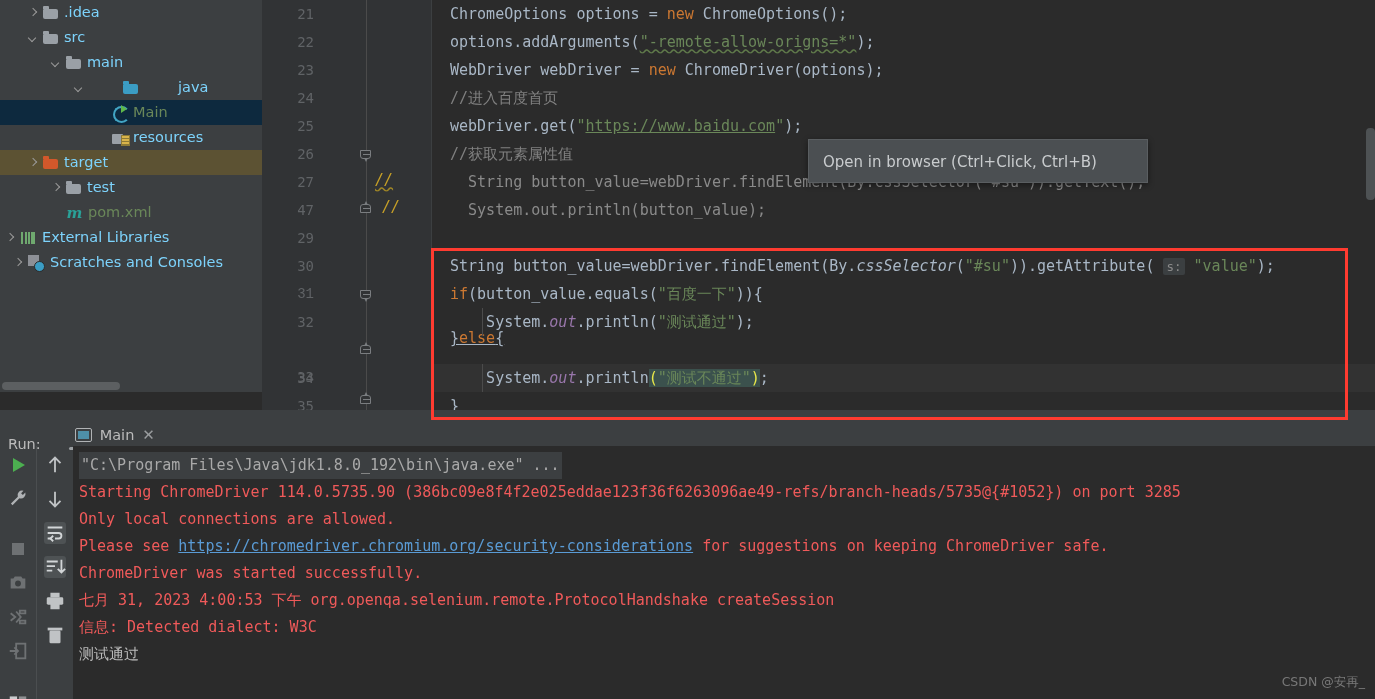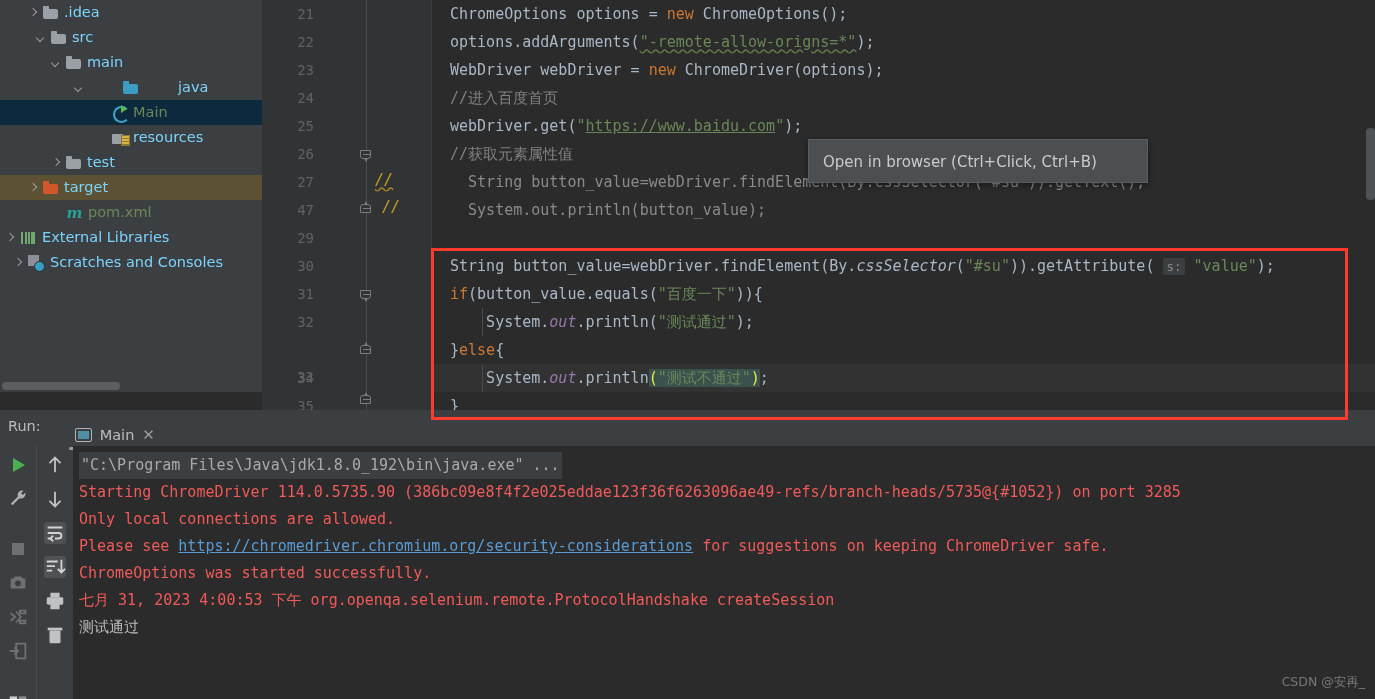--- a/index.html
+++ b/index.html
@@ -220,21 +220,21 @@
     background:#4e5254; border-radius:4px;
   }
 
   
   .runpanel {
     position:absolute; left:0; top:410px; width:1375px; height:289px;
     background:#3c3f41;
   }
   .run-header {
     position:absolute; left:0; top:8px; height:34px; width:100%;
-    display:flex; align-items:flex-start; color:#bbbbbb; font-size:14.5px;
+    display:flex; align-items:flex-end; color:#bbbbbb; font-size:14.5px;
   }
   .run-label { margin-left:8px; }
   .run-tab {
     margin-left:28px; display:flex; align-items:center; gap:8px;
     padding:0 6px; position:relative; height:34px;
   }
   .run-tab::after {
     content:""; position:absolute; left:0; right:0; bottom:2px; height:3px;
     background:#9b9fa2; border-radius:2px;
   }
@@ -289,21 +289,21 @@
 
 <div class="app">
 
   <div class="project-panel">
     <div id="tree-rows">
         <div class="tree-row" style="padding-left: 27px;">
           <span class="arrow right"></span>
           <span class="ico folder-grey"></span>
           <span class="lbl-plain">.idea</span>
         </div>
-        <div class="tree-row" style="padding-left: 35px;">
+        <div class="tree-row" style="padding-left: 27px;">
           <span class="arrow down"></span>
           <span class="ico folder-grey"></span>
           <span class="lbl-plain">src</span>
         </div>
         <div class="tree-row" style="padding-left: 50px;">
           <span class="arrow down"></span>
           <span class="ico folder-grey"></span>
           <span class="lbl-plain">main</span>
         </div>
         <div class="tree-row" style="padding-left: 73px; gap: 34px;">
@@ -314,29 +314,29 @@
         <div class="tree-row selected" style="padding-left: 96px;">
           <span class="arrow"></span>
           <span class="ico java-class"></span>
           <span class="lbl-green">Main</span>
         </div>
         <div class="tree-row" style="padding-left: 96px;">
           <span class="arrow"></span>
           <span class="ico folder-res"></span>
           <span class="lbl-plain">resources</span>
         </div>
+        <div class="tree-row highlighted" style="padding-left: 27px;">
+          <span class="arrow right"></span>
+          <span class="ico folder-orange"></span>
+          <span class="lbl-plain">target</span>
+        </div>
         <div class="tree-row" style="padding-left: 50px;">
           <span class="arrow right"></span>
           <span class="ico folder-grey"></span>
           <span class="lbl-plain">test</span>
-        </div>
-        <div class="tree-row highlighted" style="padding-left: 27px;">
-          <span class="arrow right"></span>
-          <span class="ico folder-orange"></span>
-          <span class="lbl-plain">target</span>
         </div>
         <div class="tree-row" style="padding-left: 50px;">
           <span class="arrow"></span>
           <span class="ico maven-m">m</span>
           <span class="lbl-green">pom.xml</span>
         </div>
         <div class="tree-row" style="padding-left: 4px;">
           <span class="arrow right"></span>
           <span class="ico libs"></span>
           <span class="lbl-plain">External Libraries</span>
@@ -359,21 +359,21 @@
           <div class="linenum" style="top: 0px;">21</div>
           <div class="linenum" style="top: 28px;">22</div>
           <div class="linenum" style="top: 56px;">23</div>
           <div class="linenum" style="top: 84px;">24</div>
           <div class="linenum" style="top: 112px;">25</div>
           <div class="linenum" style="top: 140px;">26</div>
           <div class="linenum" style="top: 168px;">27</div>
           <div class="linenum" style="top: 196px;">47</div>
           <div class="linenum" style="top: 224px;">29</div>
           <div class="linenum" style="top: 252px;">30</div>
-          <div class="linenum" style="top: 280px;">31</div>
+          <div class="linenum" style="top: 280px; font-family: Liberation Mono, monospace;">31</div>
           <div class="linenum" style="top: 308px;">32</div>
           <div class="linenum" style="top: 328px; margin-top: 35px;">33</div>
           <div class="linenum" style="top: 364px;">34</div>
           <div class="linenum" style="top: 392px;">35</div>
         </div>
       <div class="gutter-vline"></div>
 
       <div class="fold down" style="top:150px;">
           <div class="fbody"></div>
         </div>
@@ -415,21 +415,21 @@
       <div class="cline" style="top:196px; color:#8a8a8a;"><span>  System.out.println(button_value);</span></div>
 
       <div class="cline" style="top:224px;"></div>
 
       <div class="cline" style="top:252px;"><span>String button_value=webDriver.findElement(By.</span><span class="itl2">cssSelector</span><span>(</span><span class="str">"#su"</span><span>)).getAttribute( </span><span class="hint">s:</span><span> </span><span class="str">"value"</span><span>);</span></div>
 
       <div class="cline" style="top:280px;"><span class="kw">if</span><span>(button_value.equals(</span><span class="str">"百度一下"</span><span>)){</span></div>
 
       <div class="cline" style="top:308px;"><span>    System.</span><span class="fld" style="font-style:italic;">out</span><span>.println(</span><span class="str">"测试通过"</span><span>);</span></div>
 
-      <div class="cline" style="top:336px;"><span>}</span><span class="kw">else</span><span>{</span></div>
+      <div class="cline" style="top:324px;text-decoration:underline;"><span>}</span><span class="kw">else</span><span>{</span></div>
 
       <div class="cline cur" style="top:364px;"><span>    System.</span><span class="fld" style="font-style:italic;">out</span><span>.println</span><span class="brpar">(</span><span class="str brmatch">"测试不通过"</span><span class="brpar">)</span><span>;</span></div>
 
       <div class="cline" style="top:392px;"><span>}</span></div>
 
       <div class="indent-guide" style="left:50px; top:308px; height:28px;"></div>
       <div class="indent-guide" style="left:50px; top:364px; height:28px;"></div>
     </div>
 
     <div class="edit-scroll-v"></div>
@@ -531,20 +531,21 @@
         </svg>
     </div>
   </div>
 
   <div class="console">
     <div id="console-lines">
         <div class="oline"><span class="o-cmd">"C:\Program Files\Java\jdk1.8.0_192\bin\java.exe" ...</span></div>
         <div class="oline"><span class="o-red">Starting ChromeDriver 114.0.5735.90 (386bc09e8f4f2e025eddae123f36f6263096ae49-refs/branch-heads/5735@{#1052}) on port 3285</span></div>
         <div class="oline"><span class="o-red">Only local connections are allowed.</span></div>
         <div class="oline"><span class="o-red">Please see </span><span class="o-link">https://chromedriver.chromium.org/security-considerations</span><span class="o-red"> for suggestions on keeping ChromeDriver safe.</span></div>
-        <div class="oline"><span class="o-red">ChromeOptions was started successfully.</span></div>
+        <div class="oline"><span class="o-red">ChromeDriver was started successfully.</span></div>
         <div class="oline"><span class="o-red">七月 31, 2023 4:00:53 下午 org.openqa.selenium.remote.ProtocolHandshake createSession</span></div>
+        <div class="oline"><span class="o-red">信息: Detected dialect: W3C</span></div>
         <div class="oline"><span class="o-plain">测试通过</span></div>
       </div>
     <div class="watermark">CSDN @安再_</div>
   </div>
 
 </div>
 
 </body></html>

